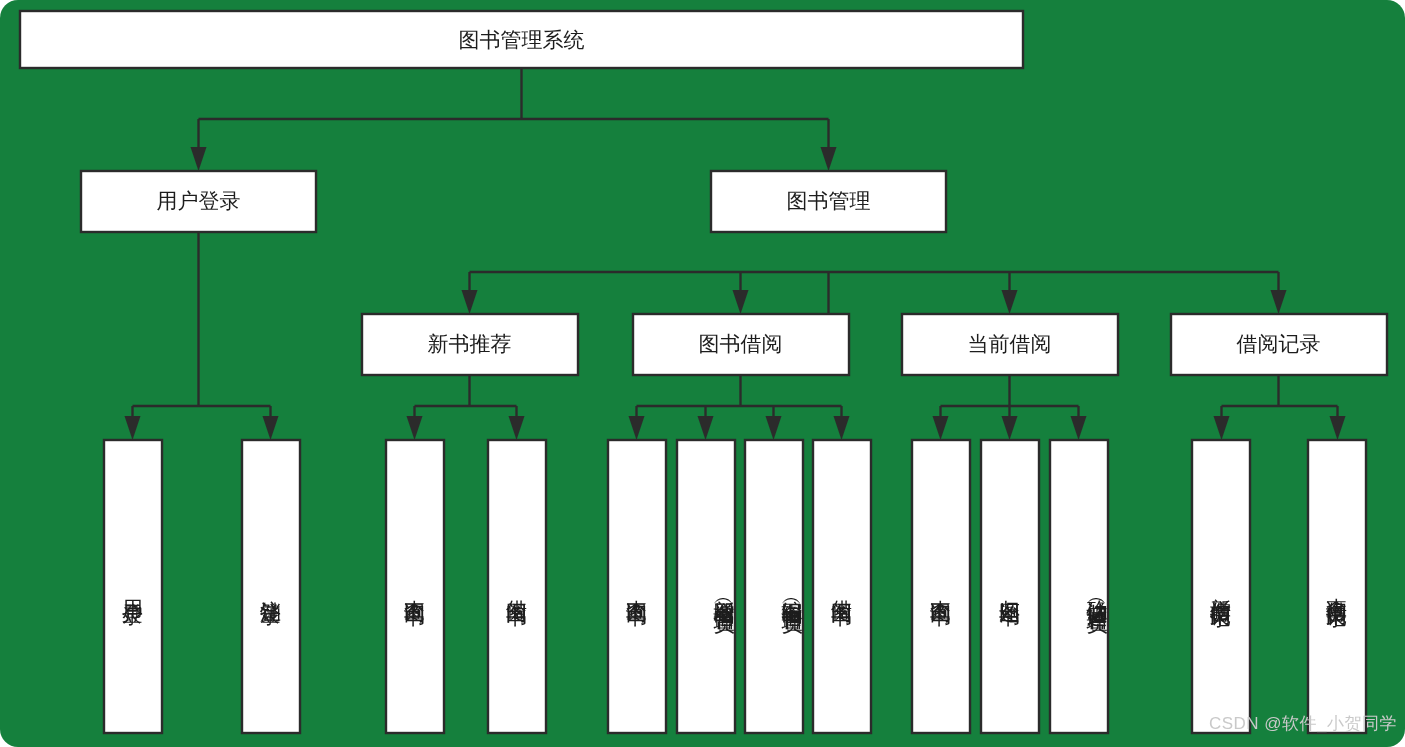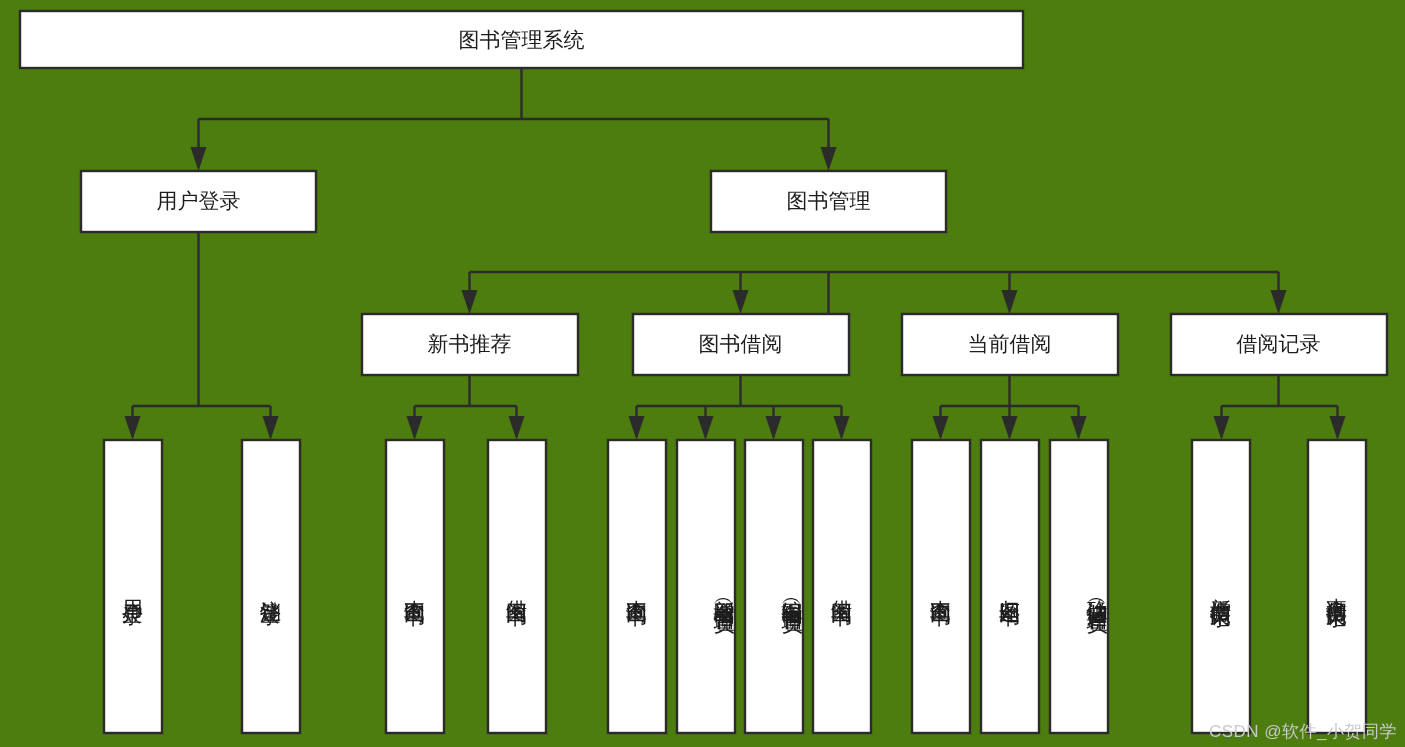--- a/index.html
+++ b/index.html
@@ -10,21 +10,22 @@
   body {
     width: 1405px;
     height: 747px;
     overflow: hidden;
     font-family: "Liberation Sans", "DejaVu Sans", sans-serif;
   }
   #diagram-root {
     position: relative;
     width: 1405px;
     height: 747px;
-    background: #4d7c0f;
+    background: #15803d;
+    border-radius: 18px;
   }
   svg#flow-svg {
     position: absolute;
     left: 0;
     top: 0;
     width: 1405px;
     height: 747px;
   }
   .node-rect {
     fill: #ffffff;
@@ -59,21 +60,21 @@
     white-space: nowrap;
     text-align: center;
     display: flex;
     align-items: center;
     justify-content: center;
     pointer-events: none;
   }
   .watermark {
     position: absolute;
     right: 8px;
-    bottom: 4px;
+    bottom: 12px;
     font-family: "Liberation Sans", "DejaVu Sans", sans-serif;
     font-size: 17px;
     color: #c9c9c9;
     letter-spacing: 0.5px;
     white-space: nowrap;
   }
 </style>
 </head>
 <body>
 

